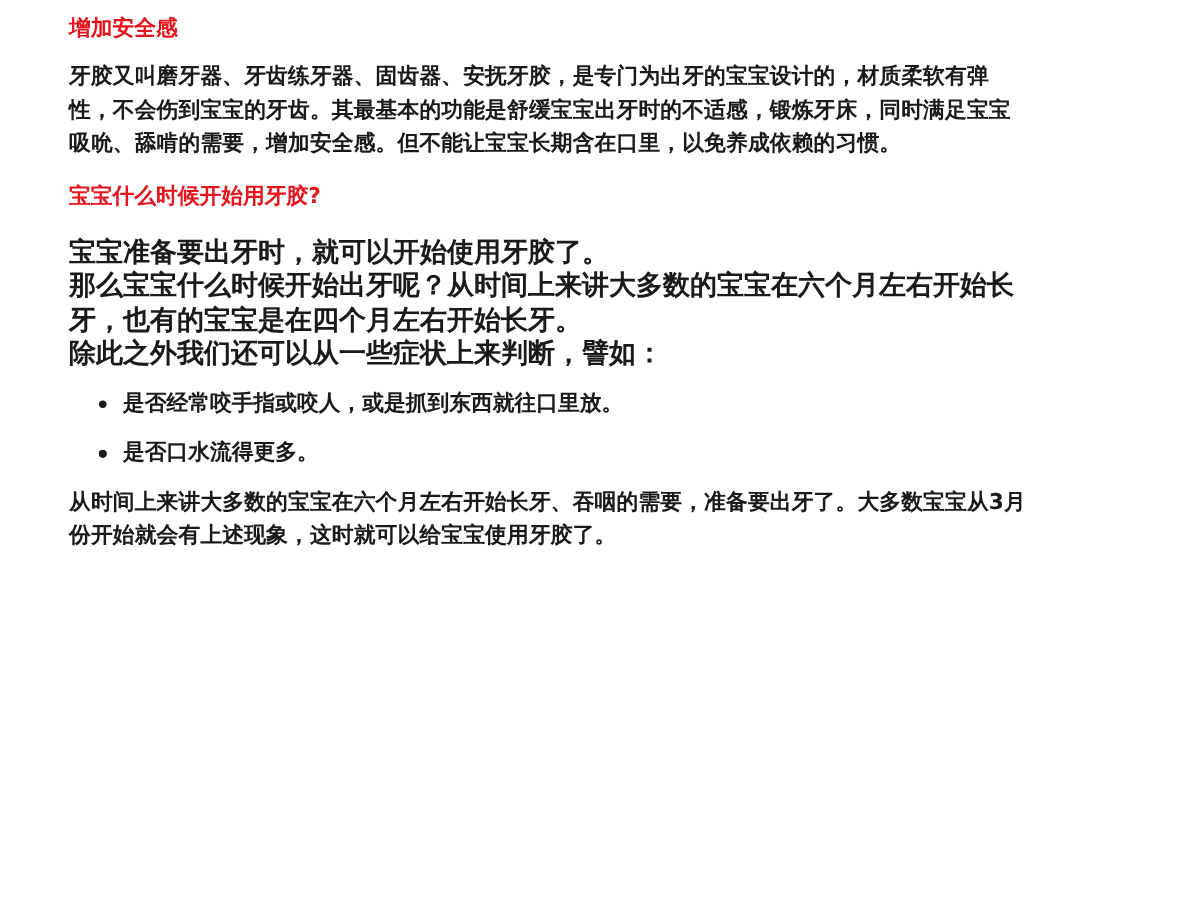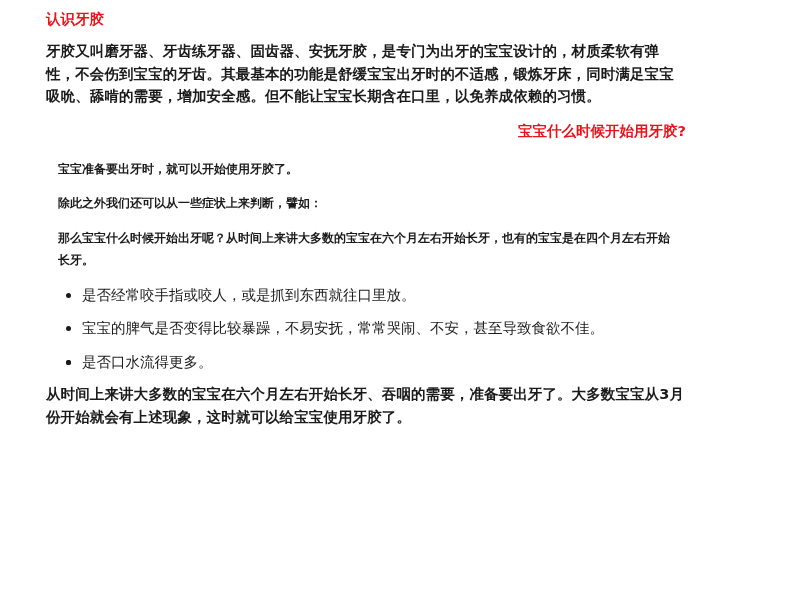--- a/index.html
+++ b/index.html
@@ -20,81 +20,80 @@
     width: 640px;
   }
   .heading {
     color: #e8141b;
     font-size: 14.5px;
     font-weight: bold;
     line-height: 22px;
     margin: 0;
   }
   .heading.first { margin-top: 2px; margin-bottom: 10px; }
-  .heading.second { margin-top: 12px; margin-bottom: 16px; text-align: right; }
+  .heading.second { margin-top: 12px; margin-bottom: 16px; }
   .para {
     font-size: 14.5px;
     font-weight: bold;
     line-height: 22.5px;
     margin: 0 0 10px 0;
     letter-spacing: 0.1px;
   }
   .line {
-    font-size: 12px;
+    font-size: 18px;
     font-weight: bold;
     line-height: 22.5px;
-    margin: 12px;
+    margin: 0;
   }
   .list {
     list-style: none;
     margin: 10px 0 10px 0;
     padding: 0 0 0 20px;
   }
   .list li {
     position: relative;
     padding-left: 16px;
     font-size: 14.5px;
-    font-weight: normal;
+    font-weight: bold;
     line-height: 22.5px;
     margin-bottom: 11px;
   }
   .list li .bullet {
     position: absolute;
     left: 0;
     top: 9px;
     width: 5px;
     height: 5px;
     border-radius: 50%;
     background: #1a1a1a;
   }
   .list li:last-child { margin-bottom: 8px; }
 </style>
 </head>
 <body>
 
 <div class="article">
 
-  <h2 class="heading first">认识牙胶</h2>
+  <h2 class="heading first">增加安全感</h2>
 
   <p class="para">牙胶又叫磨牙器、牙齿练牙器、固齿器、安抚牙胶，是专门为出牙的宝宝设计的，材质柔软有弹性，不会伤到宝宝的牙齿。其最基本的功能是舒缓宝宝出牙时的不适感，锻炼牙床，同时满足宝宝吸吮、舔啃的需要，增加安全感。但不能让宝宝长期含在口里，以免养成依赖的习惯。</p>
 
   <h2 class="heading second">宝宝什么时候开始用牙胶?</h2>
 
   <p class="line">宝宝准备要出牙时，就可以开始使用牙胶了。</p>
+  <p class="line">那么宝宝什么时候开始出牙呢？从时间上来讲大多数的宝宝在六个月左右开始长牙，也有的宝宝是在四个月左右开始长牙。</p>
   <p class="line">除此之外我们还可以从一些症状上来判断，譬如：</p>
-  <p class="line">那么宝宝什么时候开始出牙呢？从时间上来讲大多数的宝宝在六个月左右开始长牙，也有的宝宝是在四个月左右开始长牙。</p>
 
   <ul class="list">
     <li>
       <span class="bullet"></span>
       <span>是否经常咬手指或咬人，或是抓到东西就往口里放。</span>
     </li>
     <li>
       <span class="bullet"></span>
-      <span>宝宝的脾气是否变得比较暴躁，不易安抚，常常哭闹、不安，甚至导致食欲不佳。</span>
     </li>
     <li>
       <span class="bullet"></span>
     </li>
     <li>
       <span class="bullet"></span>
       <span>是否口水流得更多。</span>
     </li>
   </ul>
 

